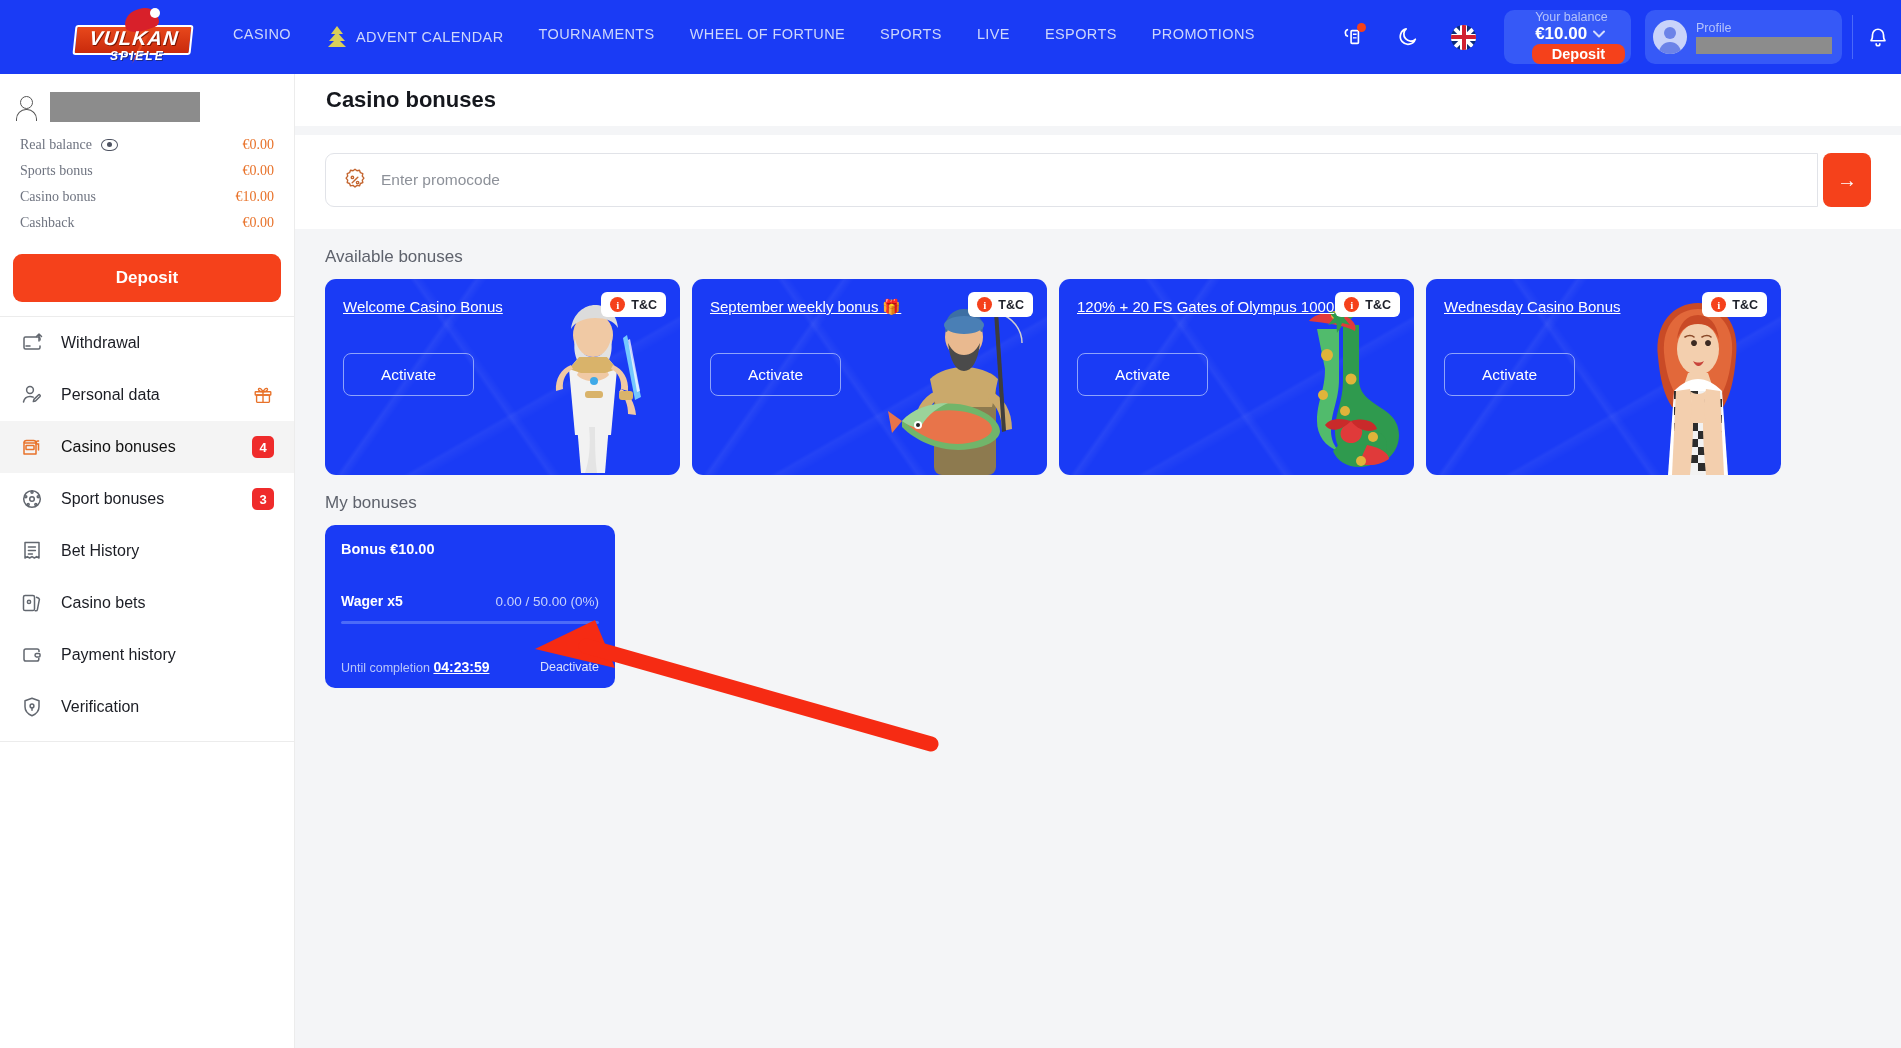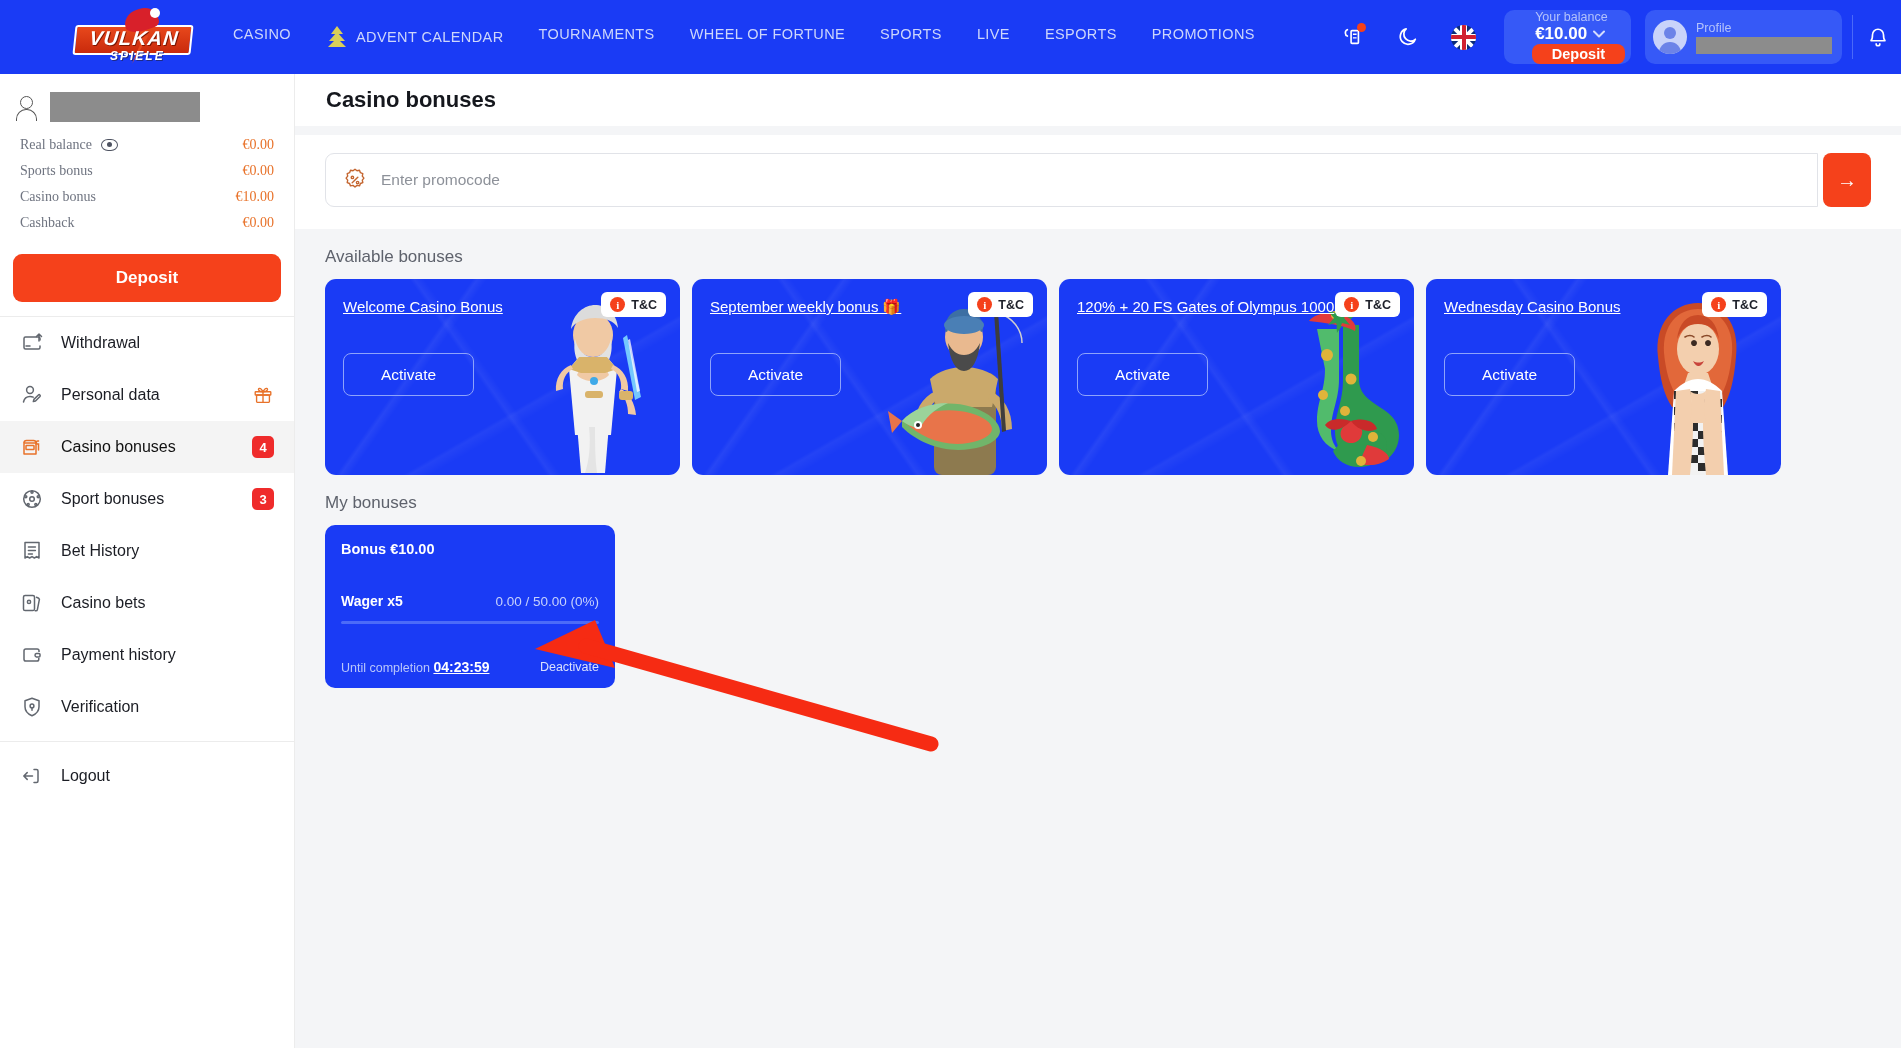--- a/index.html
+++ b/index.html
@@ -547,29 +547,20 @@
           <path d="M12 3.2 19 5.8v6c0 4.2-3 7.3-7 9-4-1.7-7-4.8-7-9v-6z" stroke-linejoin="round"></path>
           <circle cx="12" cy="11" r="1.9"></circle>
           <path d="M12 12.9v2.4" stroke-linecap="round"></path>
         </svg>
       </span>
       <span class="menu-label">Verification</span>
     </div>
 
     <div class="menu-sep"></div>
 
-    <div class="menu-item">
-      <span class="mi">
-        <svg width="24" height="24" viewBox="0 0 24 24" fill="none" stroke="currentColor" stroke-width="1.5">
-          <path d="M14 5.5h2.5A1.5 1.5 0 0 1 18 7v10a1.5 1.5 0 0 1-1.5 1.5H14" stroke-linecap="round" stroke-linejoin="round"></path>
-          <path d="M12.5 12H4M7.2 8.6 3.8 12l3.4 3.4" stroke-linecap="round" stroke-linejoin="round"></path>
-        </svg>
-      </span>
-      <span class="menu-label">Logout</span>
-    </div>
   </div>
 </aside>
 
 <main class="main">
 
   <div class="page-head">
     <h1 class="page-title">Casino bonuses</h1>
   </div>
 
   <div class="promo-panel">

